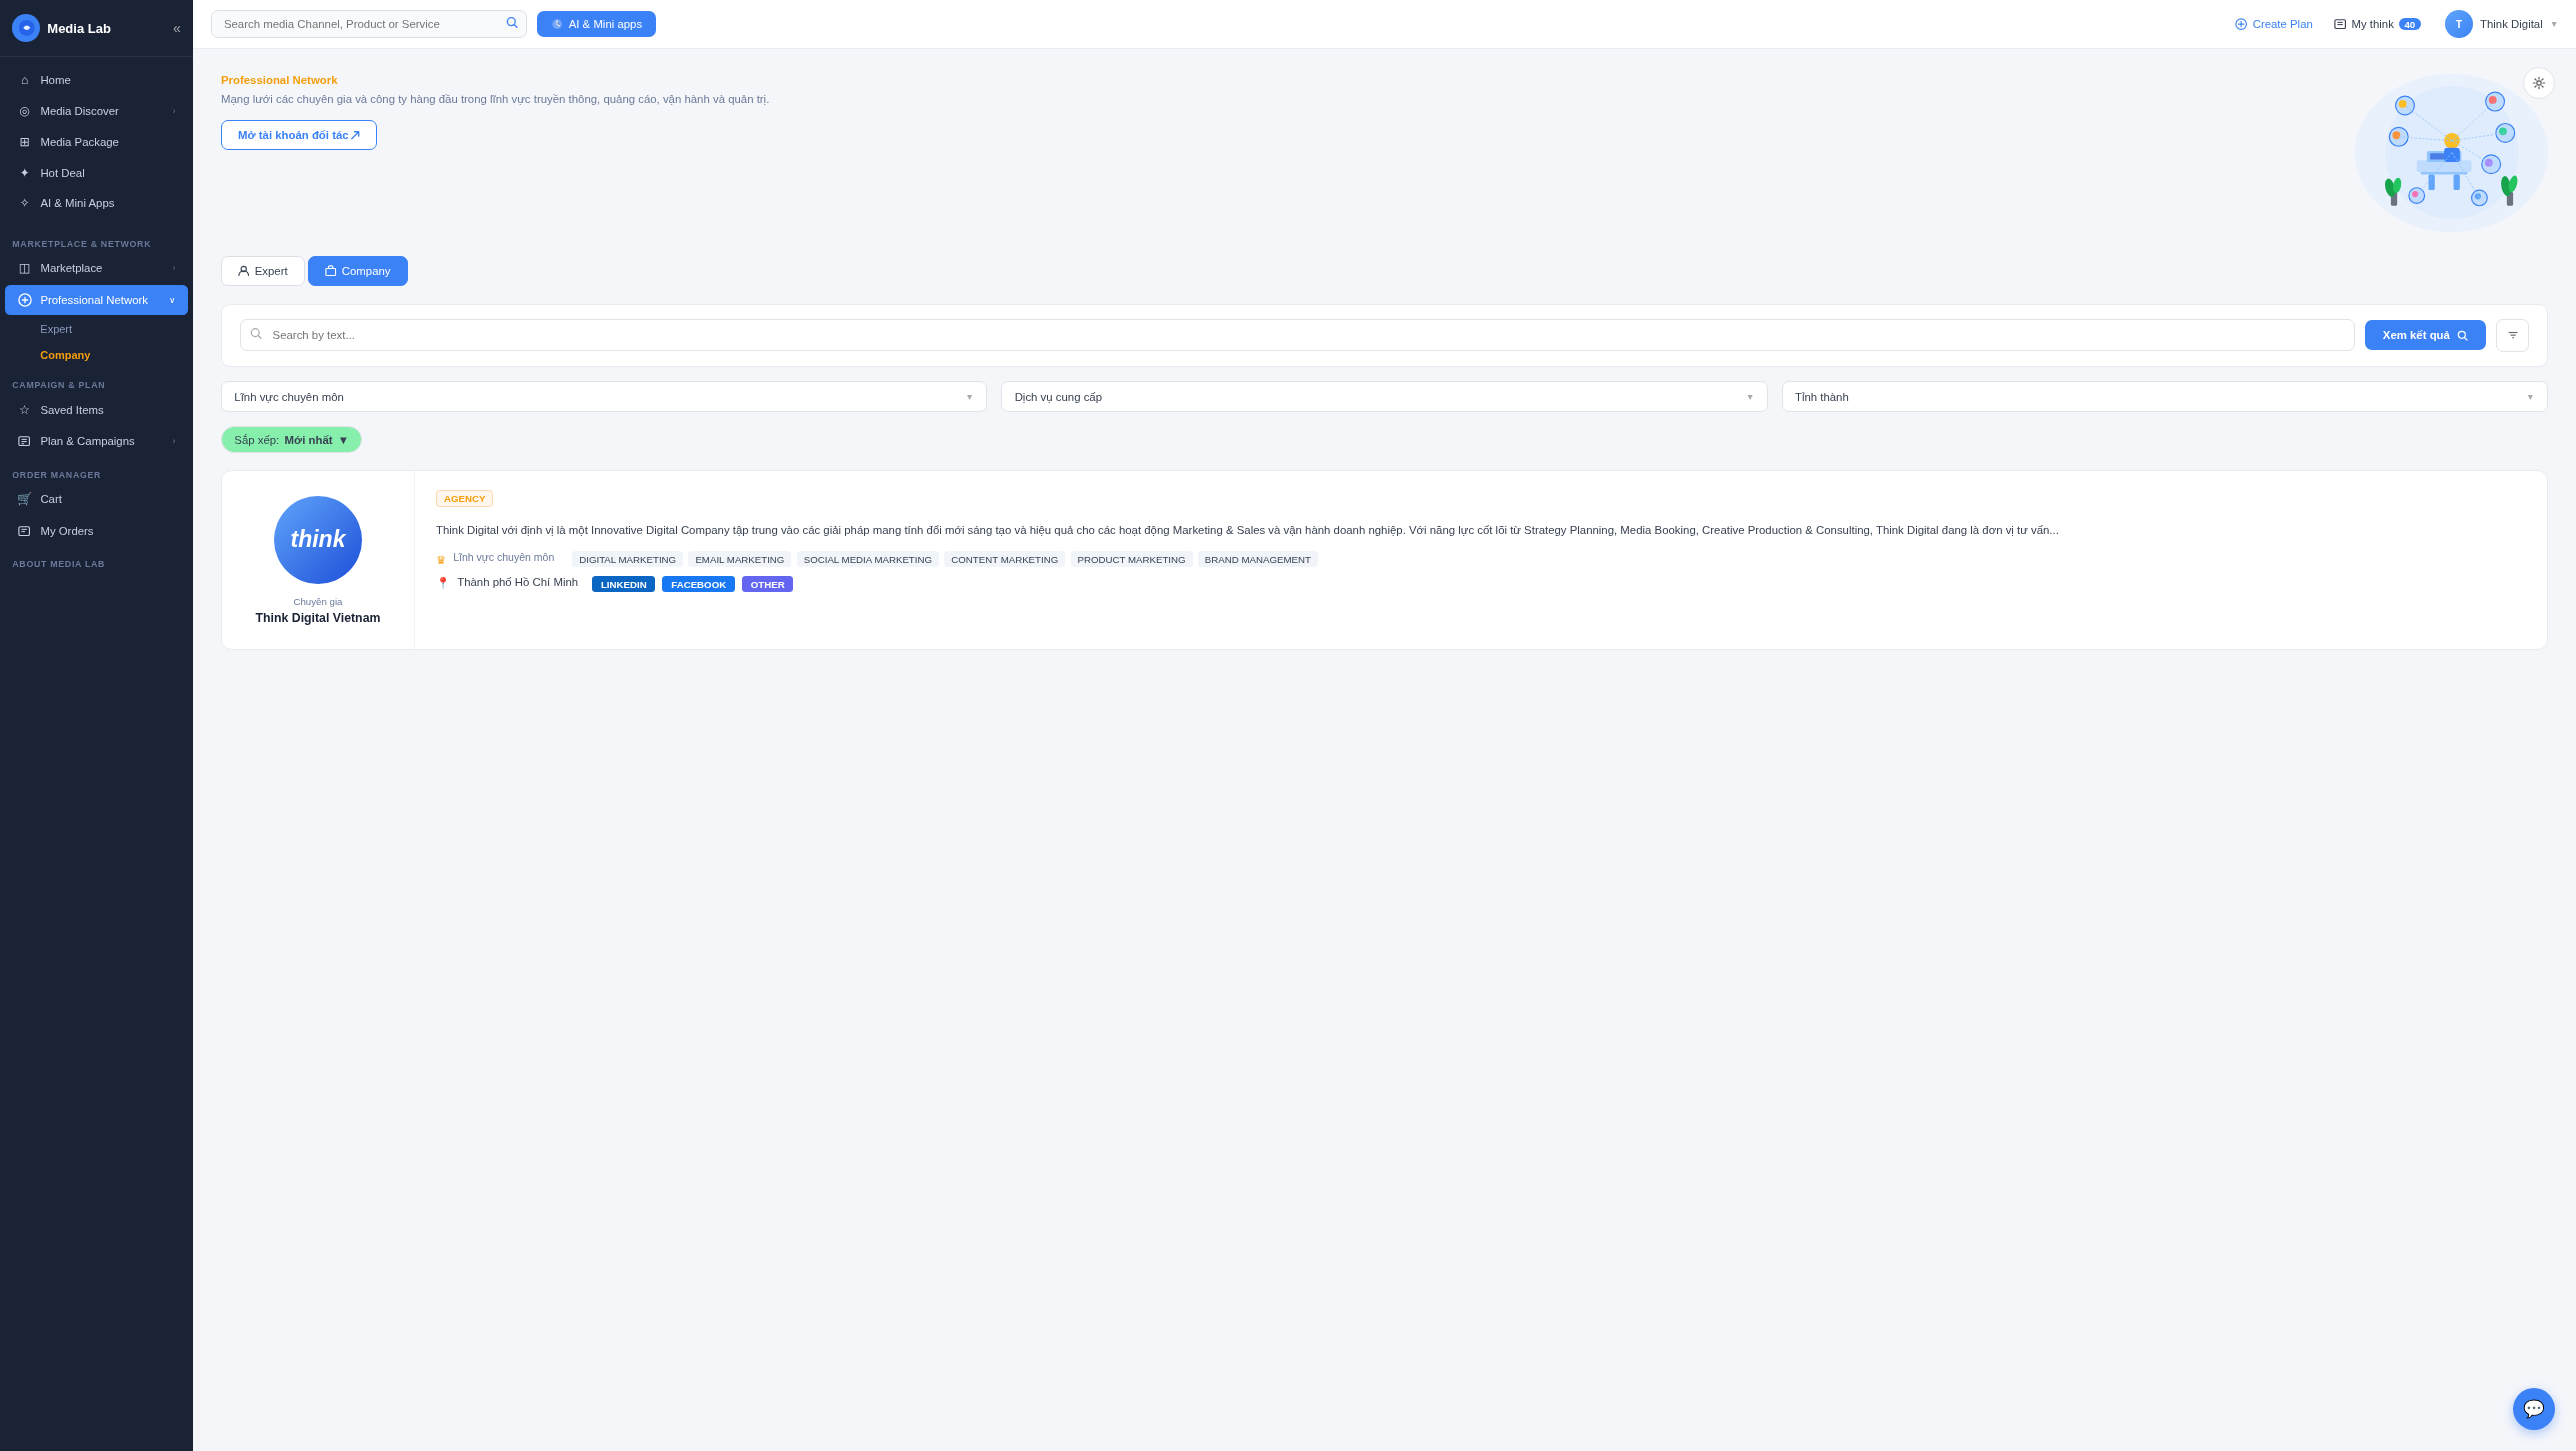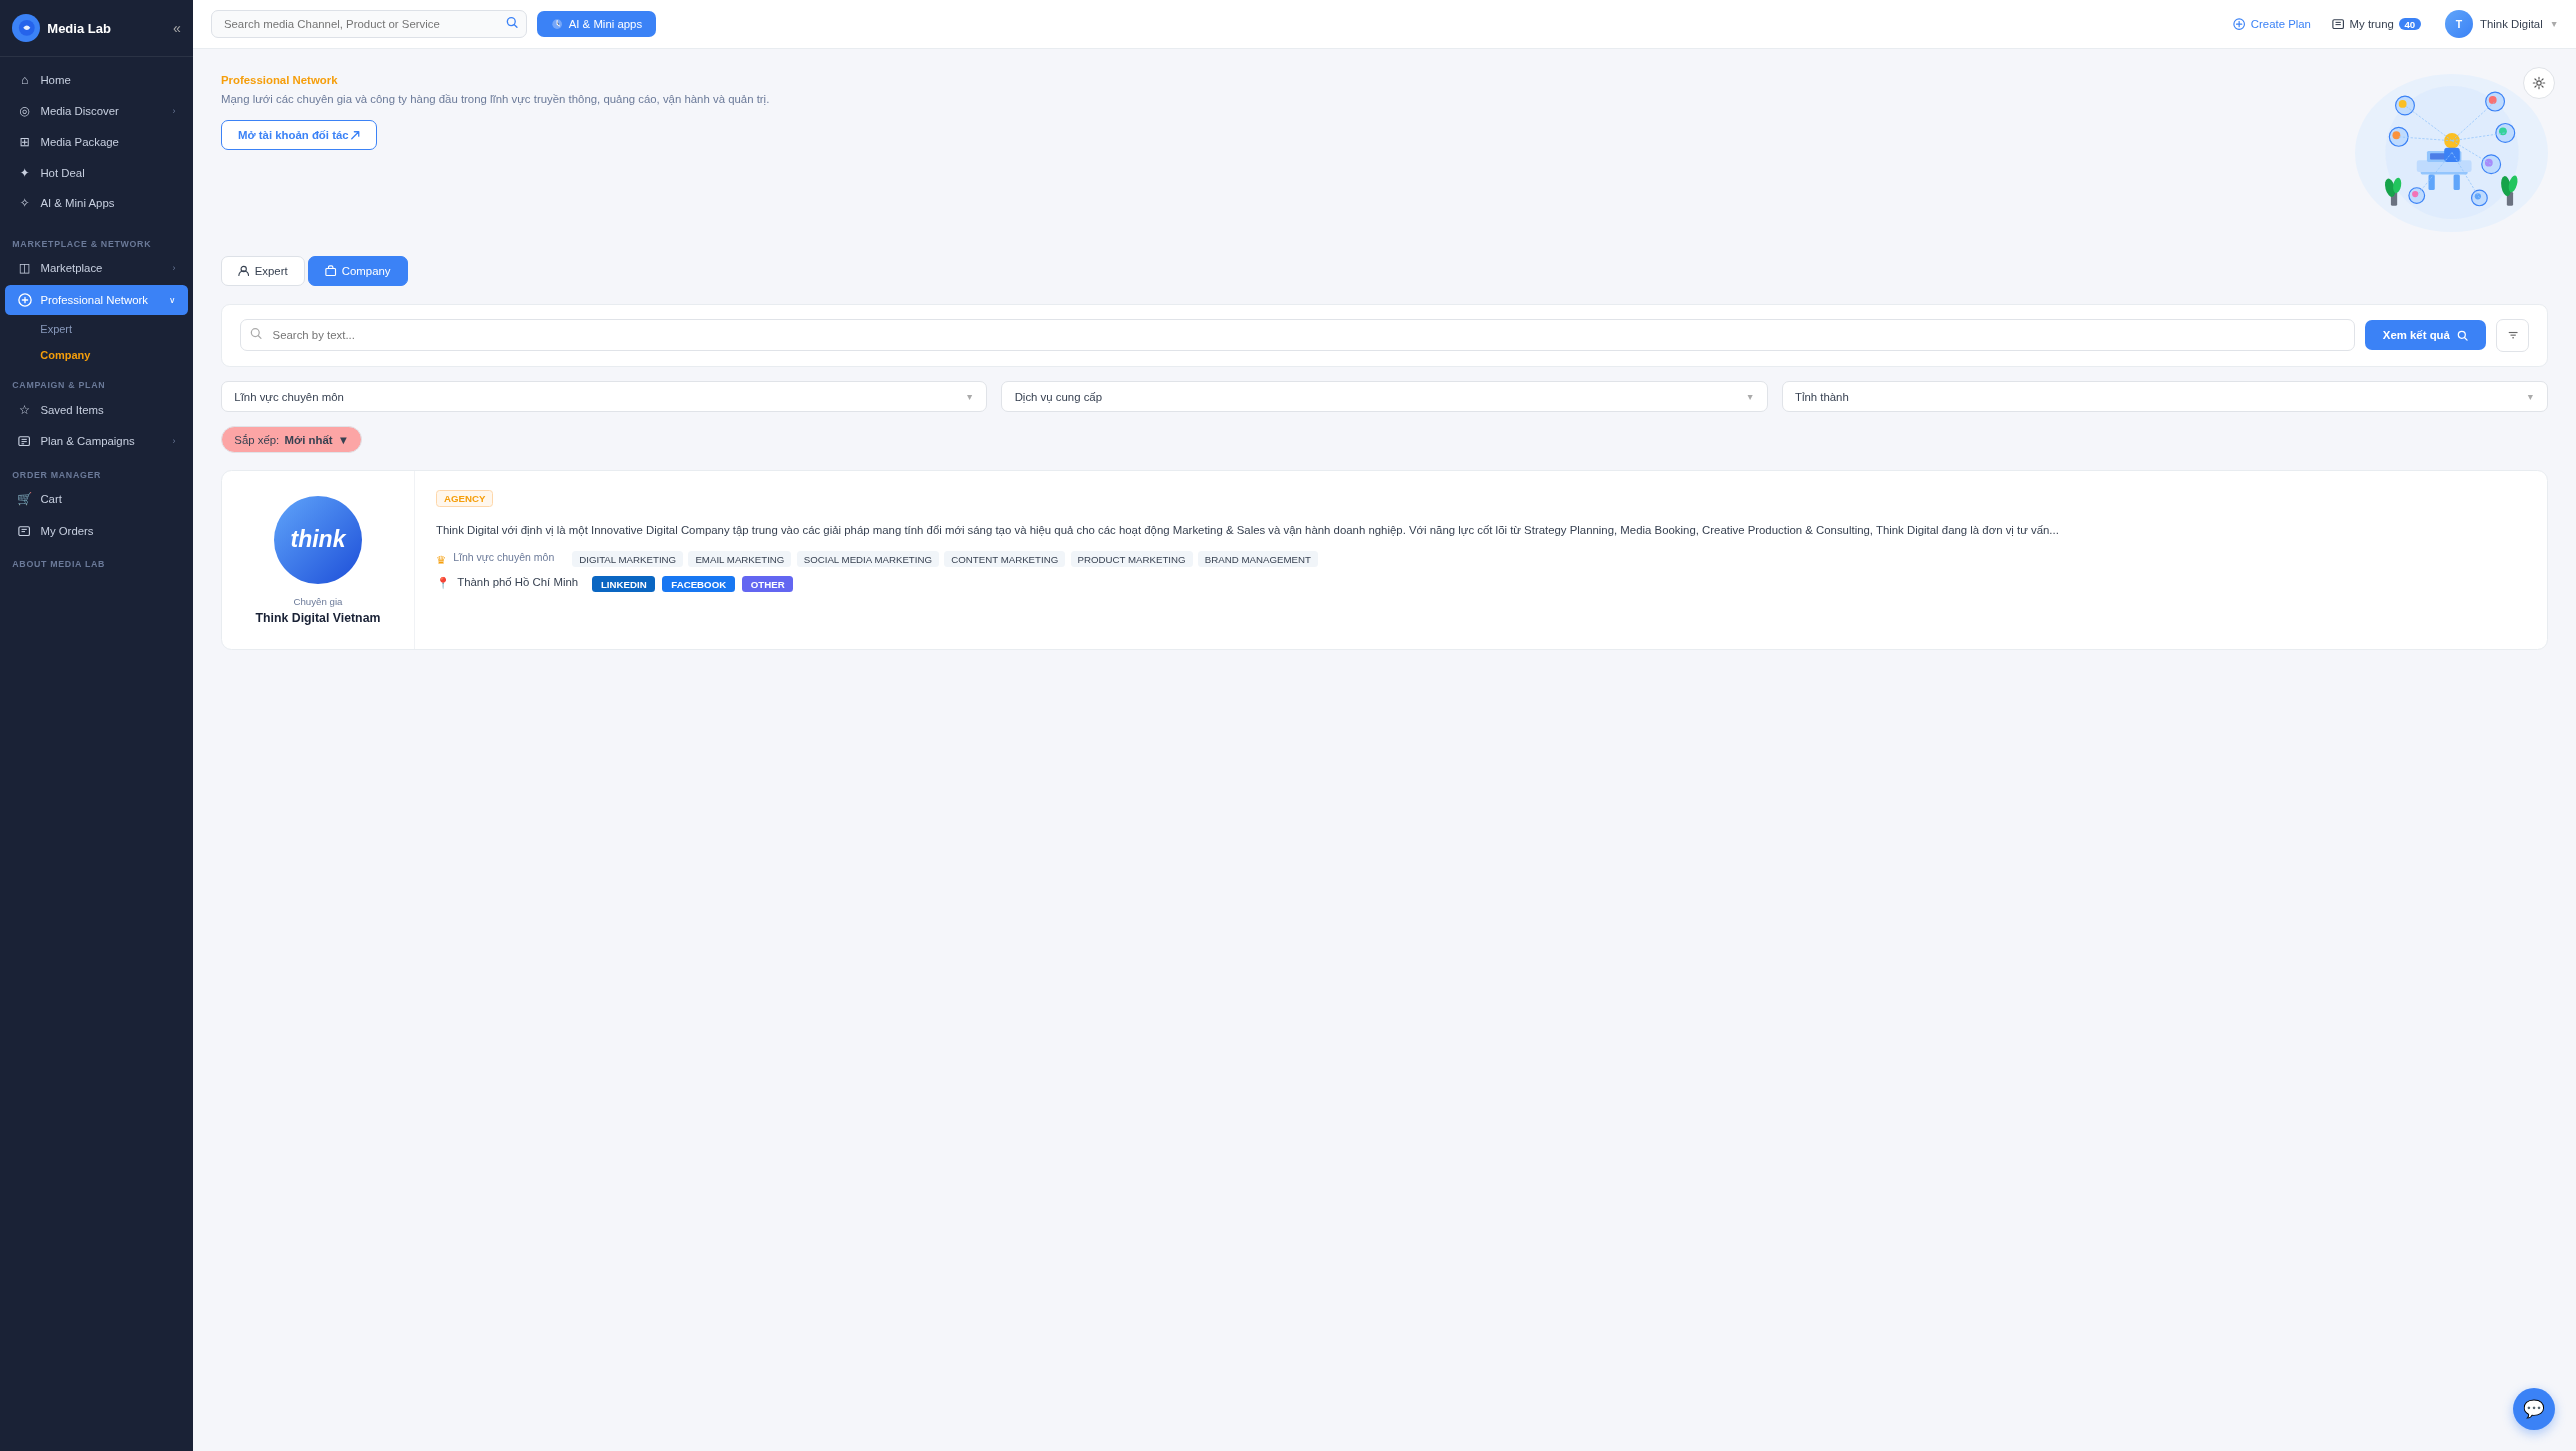--- a/index.html
+++ b/index.html
@@ -350,21 +350,21 @@
     .sort-row {
       margin-bottom: 17.6px;
     }
     .sort-btn {
       display: inline-flex;
       align-items: center;
       gap: 5.3px;
       padding: 6.2px 12.3px;
       border: 0.9px solid #e0e3e8;
       border-radius: 17.6px;
-      background: #fca5a5;
+      background: #86efac;
       font-size: 11.4px;
       color: #374151;
       cursor: pointer;
     }
     .sort-bold { font-weight: 700; }
 
     
     .company-card {
       background: #fff;
       border-radius: 10.5px;
@@ -622,21 +622,21 @@
           <line x1="4" y1="7" x2="10" y2="7" stroke="#3b82f6" stroke-width="1.3" stroke-linecap="round"></line>
         </svg>
       <span>Create Plan</span>
     </button>
     <button class="my-plan-btn" style="margin-left:10.5px;">
       <svg width="12.3" height="12.3" viewBox="0 0 14 14">
           <rect x="1" y="2" width="12" height="10" rx="1.5" stroke="#374151" stroke-width="1.3" fill="none"></rect>
           <line x1="4" y1="5" x2="10" y2="5" stroke="#374151" stroke-width="1.2"></line>
           <line x1="4" y1="7.5" x2="10" y2="7.5" stroke="#374151" stroke-width="1.2"></line>
         </svg>
-      <span>My trung</span>
+      <span>My think</span>
       <span class="plan-badge">40</span>
     </button>
     <div style="display:flex;align-items:center;gap:7px;margin-left:14px;">
       <div class="user-avatar">T</div>
       <span class="user-name">Think Digital</span>
       <span class="user-dropdown">▼</span>
     </div>
   </div>
 
   <div class="page-body">

